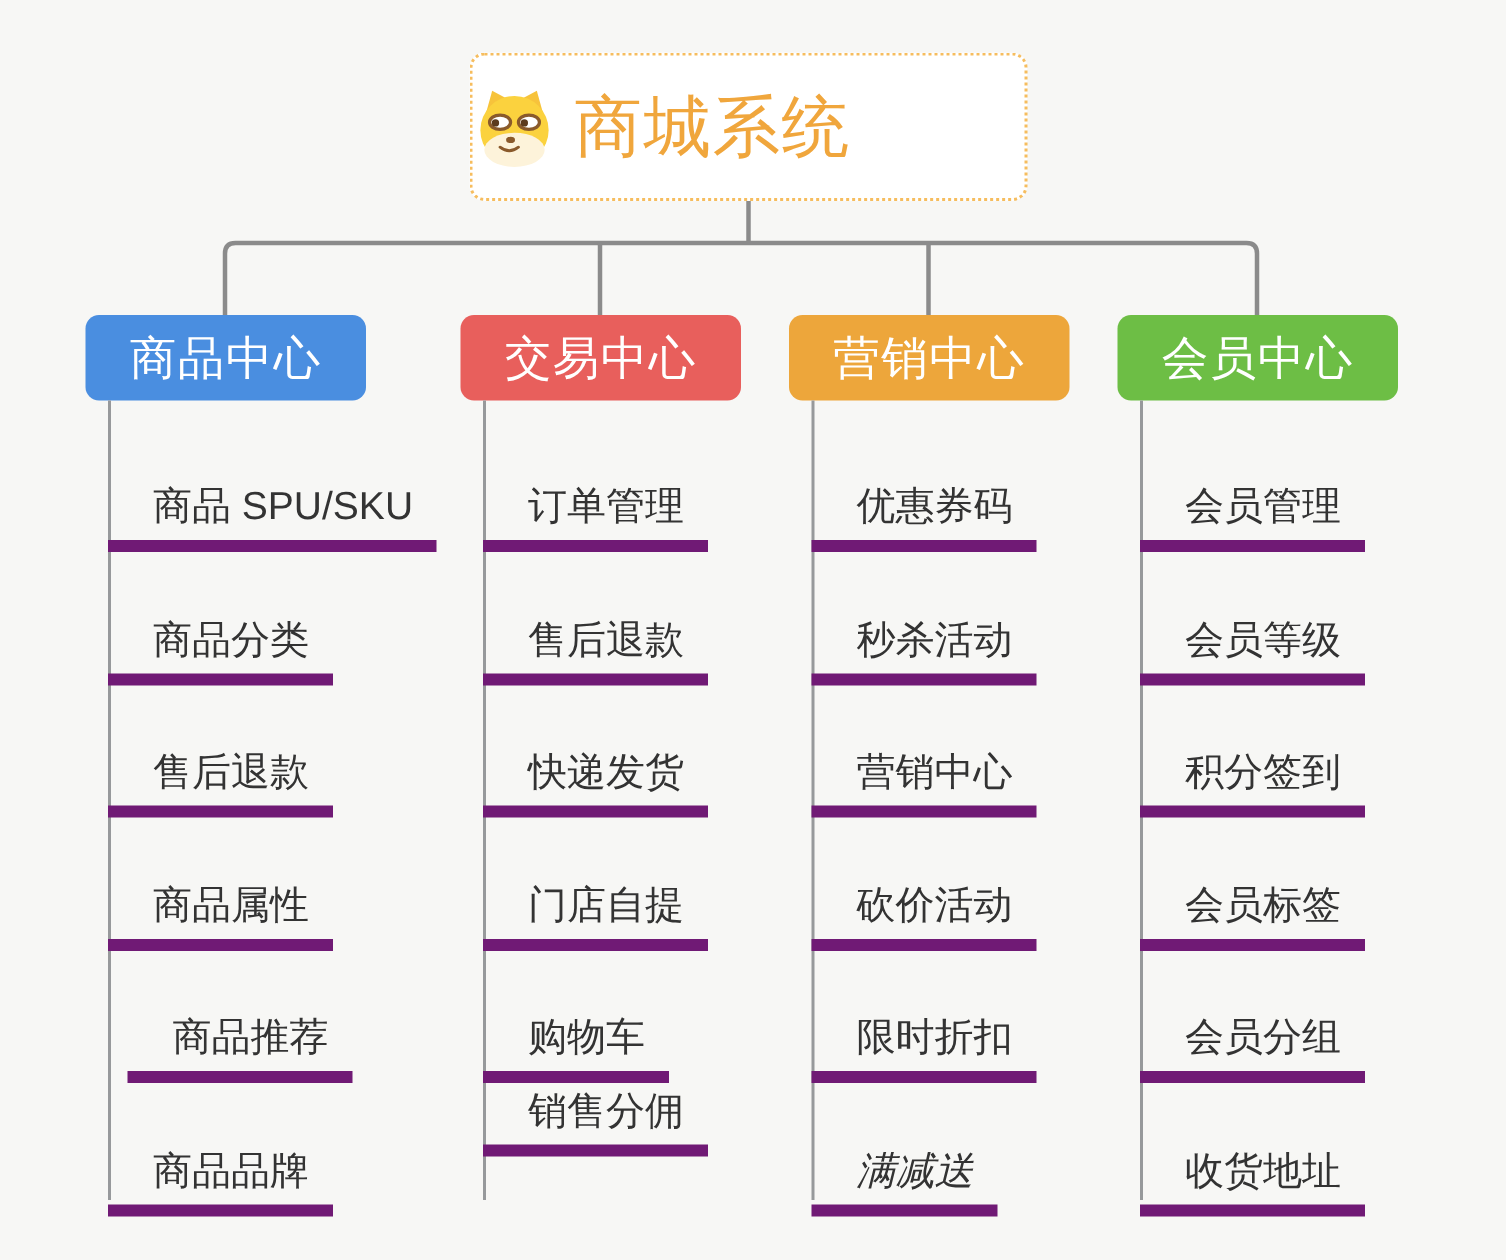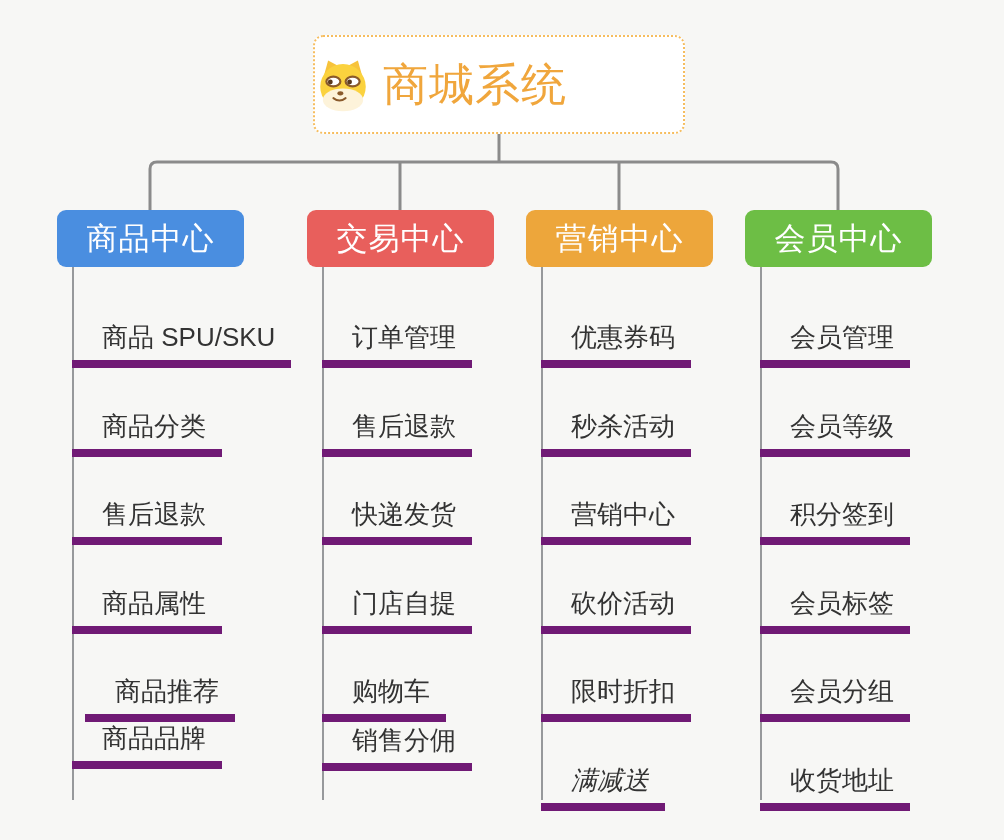--- a/index.html
+++ b/index.html
@@ -76,21 +76,21 @@
       </div>
       <div class="branch-item" style="left: 72px; top: 484px;">
         <span>售后退款</span>
       </div>
       <div class="branch-item" style="left: 72px; top: 573px;">
         <span>商品属性</span>
       </div>
       <div class="branch-item" style="left: 85px; top: 661px;">
         <span>商品推荐</span>
       </div>
-      <div class="branch-item" style="left: 72px; top: 708px;">
+      <div class="branch-item" style="left: 72px; top: 750px;">
         <span>商品品牌</span>
       </div>
       <div class="branch-header" style="left: 307px; background: rgb(232, 95, 92);">
         <span>交易中心</span>
       </div>
       <div class="branch-vline" style="left: 322px; top: 267px; height: 533px;"></div>
       <div class="branch-item" style="left: 322px; top: 307px;">
         <span>订单管理</span>
       </div>
       <div class="branch-item" style="left: 322px; top: 396px;">

